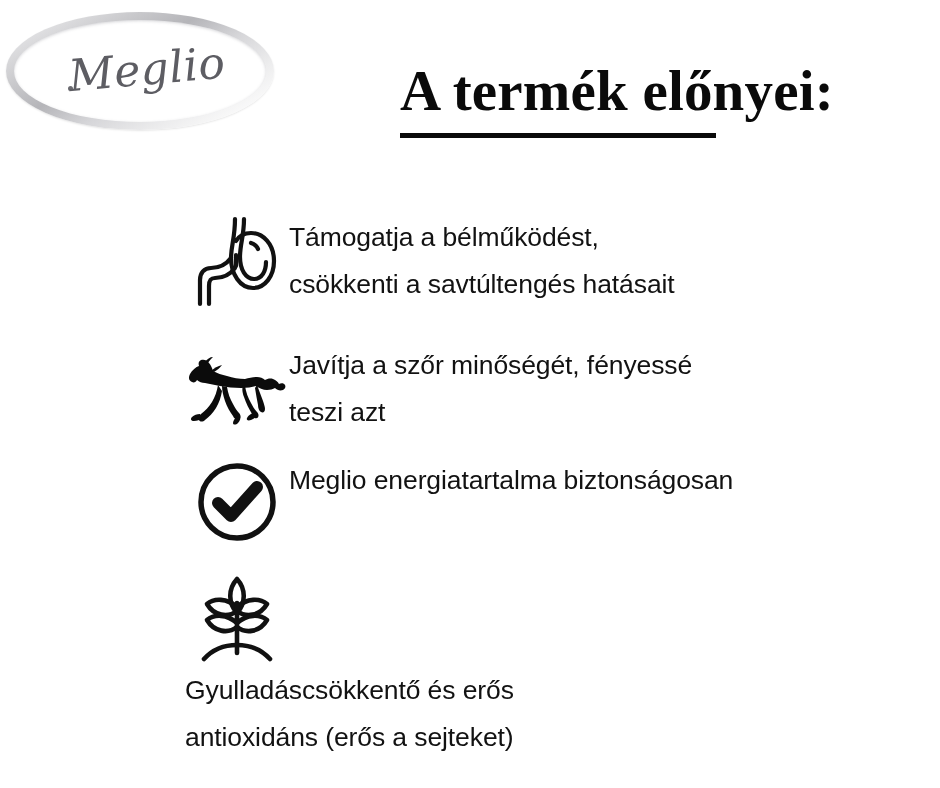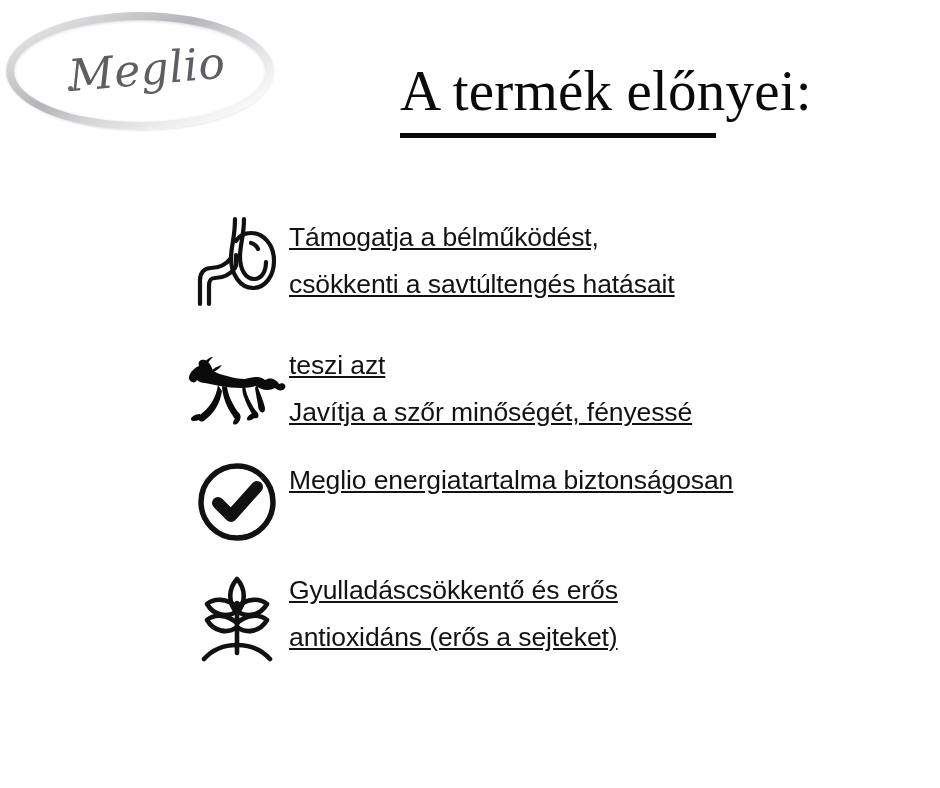--- a/index.html
+++ b/index.html
@@ -79,21 +79,21 @@
   
   #page-title-wrap {
     position: absolute;
     left: 400px;
     top: 62px;
     width: 500px;
   }
   #page-title {
     font-family: "Liberation Serif", "DejaVu Serif", serif;
     font-size: 57px;
-    font-weight: 400;
+    font-weight: 700;
     line-height: 1.0;
     color: #0a0a0a;
     letter-spacing: 0.2px;
     white-space: nowrap;
   }
   #title-underline {
     margin-top: 14px;
     width: 316px;
     height: 5px;
     background: #0a0a0a;
@@ -104,40 +104,40 @@
     position: absolute;
     left: 185px;
     top: 212px;
     width: 720px;
   }
   .benefit-row {
     display: flex;
     align-items: flex-start;
     margin-bottom: 38px;
   }
-  .benefit-row:last-child { margin-bottom: 0; }
+  .benefit-row:last-child { margin-bottom: 0; flex-direction: column; }
 
   .benefit-icon {
     flex: 0 0 auto;
     width: 104px;
     display: flex;
     justify-content: center;
     align-items: flex-start;
     padding-top: 4px;
   }
   .benefit-text {
     flex: 1 1 auto;
     font-family: "Liberation Sans", sans-serif;
     font-size: 26.5px;
     line-height: 1.78;
     color: #121212;
     letter-spacing: -0.1px;
     padding-top: 2px;
   }
-  .benefit-text .line { display: block; white-space: nowrap; text-decoration: underline; }
+  .benefit-text .line { display: block; white-space: nowrap; }
 
   
   .row-stomach { margin-bottom: 32px; }
   .row-horse   { margin-bottom: 18px; }
   .row-check   { margin-bottom: 22px; }
 
   .row-horse .benefit-icon { padding-top: 12px; }
   .row-check .benefit-icon { padding-top: 6px; }
   .row-plant .benefit-icon { padding-top: 8px; }
 </style>
@@ -201,22 +201,22 @@
         <path d="M58 34 C59 40, 61 46, 64 51 C66 55, 68 58, 70 60
                  C72 62, 72 65, 70 66 C68 67, 66 65, 65 62
                  C62 57, 59 51, 57 45 C55 40, 55 36, 56 33 Z"></path>
         <path d="M66 61 C63 62, 61 64, 60 66 C59 68, 61 69, 64 68 C67 67, 69 65, 69 63 Z"></path>
         <path d="M70 33 C72 38, 74 44, 76 49 C77 52, 78 55, 78 57
                  C78 60, 76 61, 74 60 C72 59, 71 56, 71 53
                  C70 48, 69 42, 68 36 Z"></path>
       </svg>
     </div>
     <div class="benefit-text">
+      <span class="line">Javítja a szőr minőségét, fényessé</span>
       <span class="line">teszi azt</span>
-      <span class="line">Javítja a szőr minőségét, fényessé</span>
     </div>
   </div>
 
   <div class="benefit-row row-check">
     <div class="benefit-icon">
       <svg width="82" height="82" viewBox="0 0 82 82" fill="none">
         <circle cx="41" cy="41" r="36" stroke="#111111" stroke-width="5.5"></circle>
         <path d="M22 42 L35 55 L61 26" stroke="#111111" stroke-width="12" stroke-linecap="round" stroke-linejoin="round"></path>
       </svg>
     </div>

